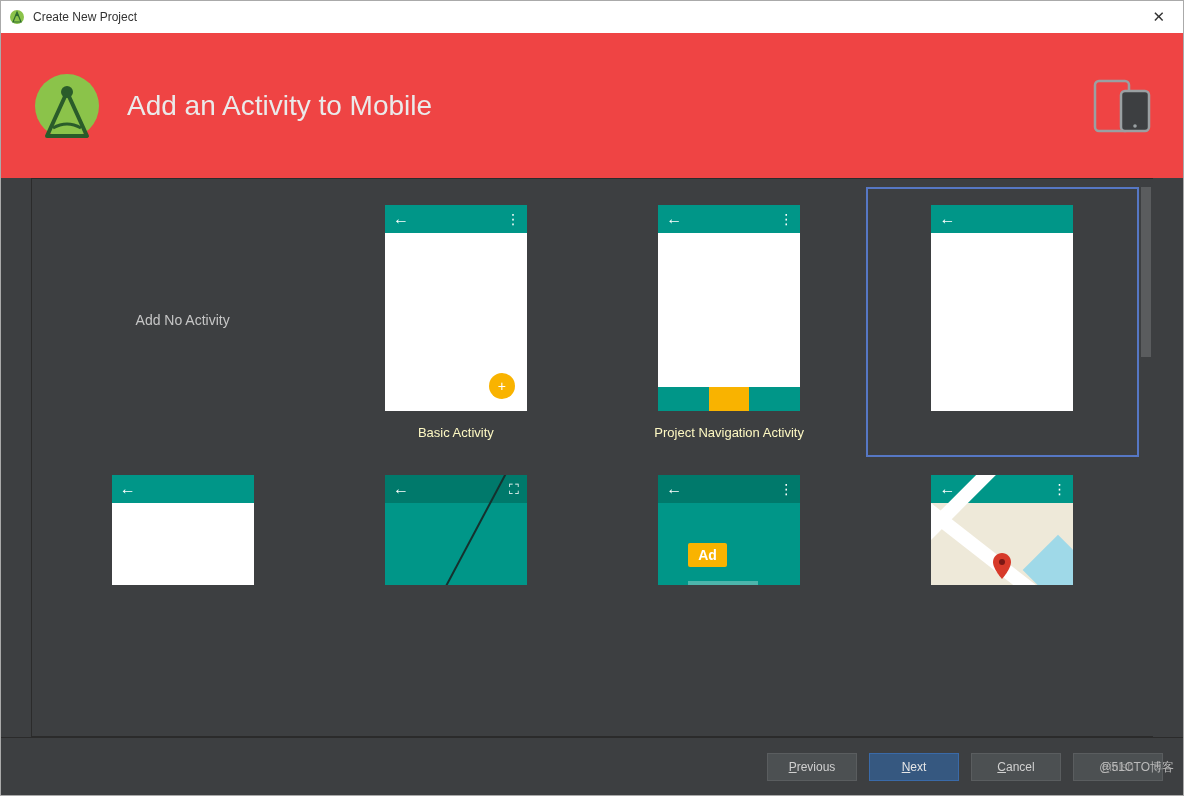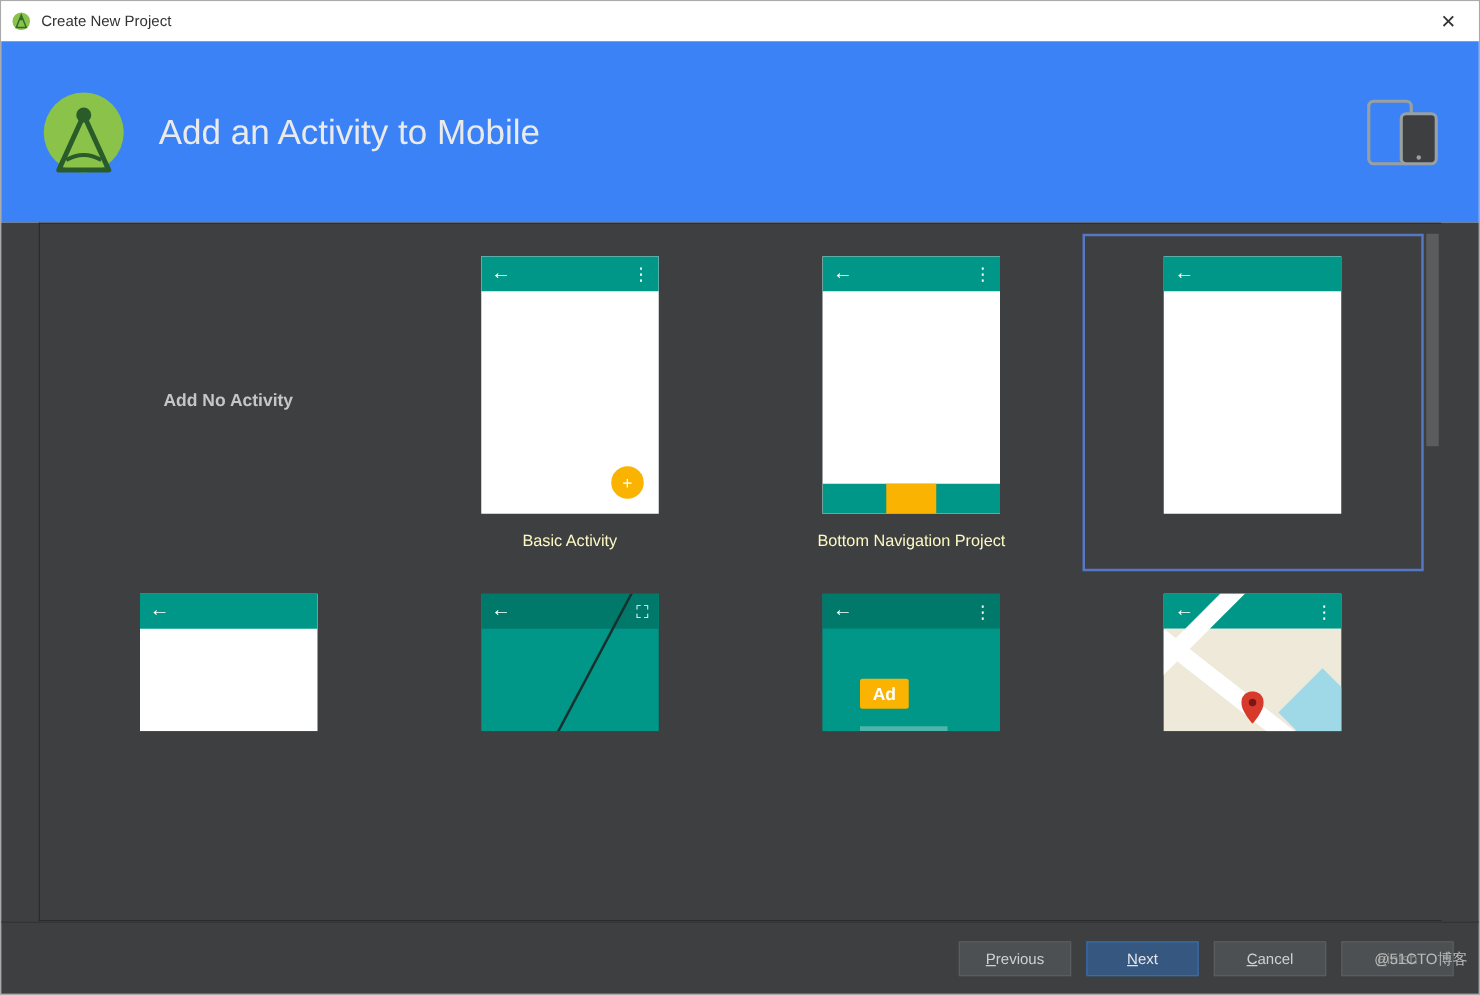--- a/index.html
+++ b/index.html
@@ -24,21 +24,21 @@
   display: flex;
   align-items: center;
   padding: 0 8px;
   background: #fff;
 }
 .title-icon { width: 16px; height: 16px; margin-right: 8px; }
 .title-text { font-size: 12px; color: #333; flex: 1; }
 .close-x { font-size: 15px; color: #333; padding: 0 10px; cursor: default; }
 
 .header {
-  background: #3b82f6;
+  background: #ef4444;
   height: 145px;
   display: flex;
   align-items: center;
   padding: 0 30px;
 }
 .header-icon { width: 72px; height: 72px; }
 .header-title {
   color: #eaeaea;
   font-size: 28px;
   font-weight: 300;
@@ -96,21 +96,20 @@
   font-size: 13px;
   padding: 14px 0 14px 0;
   min-height: 44px;
   text-align: center;
 }
 .no-activity {
   display: flex;
   align-items: center;
   justify-content: center;
   height: 250px;
-  font-weight: bold;
 }
 .no-activity-text {
   color: #c6c6c6;
   font-size: 14px;
 }
 
 
 .p-appbar { background: #009688; height: 28px; display:flex; align-items:center; justify-content:space-between; padding:0 8px;}
 .p-back { color:#fff; font-size:16px; line-height:1;}
 .p-dots { color:#fff; font-size:14px; letter-spacing: -1px; }
@@ -240,21 +239,21 @@
             <div class="p-appbar">
                 <span class="p-back">←</span>
                 <span class="p-dots">⋮</span>
               </div>
             <div class="p-bottomnav">
                 <div style="flex:1"></div>
                 <div class="mid"></div>
                 <div style="flex:1"></div>
               </div>
           </div>
-          <div class="card-label">Bottom Navigation Project</div>
+          <div class="card-label">Project Navigation Activity</div>
         </div>
 
         <div class="card selected">
           <div class="preview">
             <div class="p-appbar">
                 <span class="p-back">←</span>
               </div>
           </div>
         </div>
 

